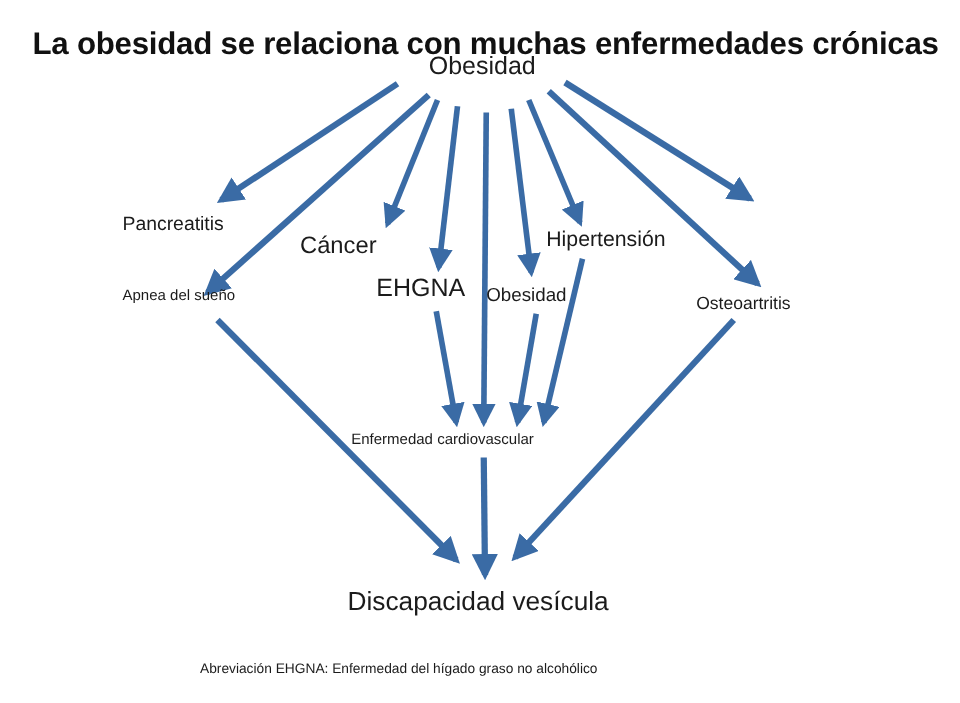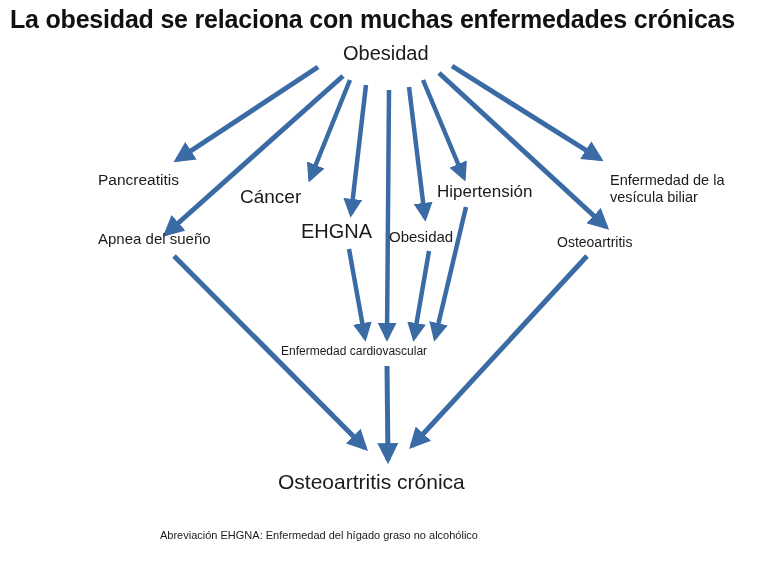--- a/index.html
+++ b/index.html
@@ -12,21 +12,21 @@
     position: relative;
     width: 768px;
     height: 562px;
     background: #ffffff;
     overflow: hidden;
   }
   .title {
     position: absolute;
     left: 10px;
     top: 5px;
-    margin: 0;
+    margin: 16px;
     font-size: 25px;
     font-weight: bold;
     color: #111111;
     letter-spacing: -0.2px;
     white-space: nowrap;
   }
   svg.arrows {
     position: absolute;
     left: 0;
     top: 0;
@@ -35,21 +35,21 @@
   }
   .node {
     position: absolute;
     color: #1b1b1b;
     line-height: 1.15;
     white-space: nowrap;
   }
   .n-obesidad      { left: 343px; top: 42px;  font-size: 20px; }
   .n-pancreatitis  { left: 98px;  top: 171px; font-size: 15.5px; }
   .n-cancer        { left: 240px; top: 186px; font-size: 19px; }
-  .n-apnea         { left: 98px;  top: 230px; font-size: 15px; }
+  .n-apnea         { left: 98px;  top: 230px; font-size: 12px; }
   .n-ehgna         { left: 301px; top: 220px; font-size: 20px; text-align: right; }
   .n-diabetes      { left: 389px; top: 228px; font-size: 15px; }
   .n-hipertension  { left: 437px; top: 182px; font-size: 17px; }
   .n-vesicula      { left: 610px; top: 172px; font-size: 14.5px; width: 150px; white-space: normal; }
   .n-osteoartritis { left: 557px; top: 234px; font-size: 14px; }
   .n-cardiovascular{ left: 281px; top: 345px; font-size: 12px; }
   .n-discapacidad  { left: 278px; top: 470px; font-size: 21px; }
   .footnote {
     position: absolute;
     left: 160px;
@@ -90,20 +90,19 @@
       <line x1="587" y1="256" x2="412" y2="446" stroke="#3a6ba5" stroke-width="5" marker-end="url(#arrowhead)"></line>
     </svg>
 
   <div class="node n-obesidad">Obesidad</div>
   <div class="node n-pancreatitis">Pancreatitis</div>
   <div class="node n-cancer">Cáncer</div>
   <div class="node n-apnea">Apnea del sueño</div>
   <div class="node n-ehgna">EHGNA</div>
   <div class="node n-diabetes">Obesidad</div>
   <div class="node n-hipertension">Hipertensión</div>
-  <div class="node n-vesicula">Enfermedad de la vesícula biliar</div>
   <div class="node n-osteoartritis">Osteoartritis</div>
   <div class="node n-cardiovascular">Enfermedad cardiovascular</div>
-  <div class="node n-discapacidad">Osteoartritis crónica</div>
+  <div class="node n-discapacidad">Discapacidad vesícula</div>
 
   <div class="footnote">Abreviación EHGNA: Enfermedad del hígado graso no alcohólico</div>
 
 </div>
 
 </body></html>

